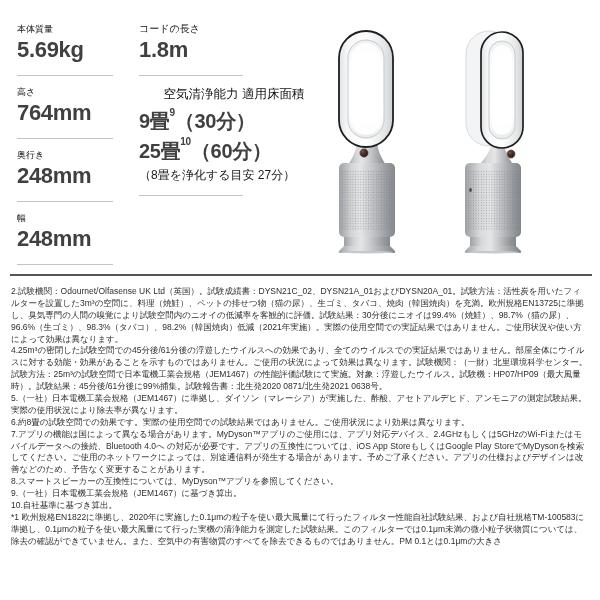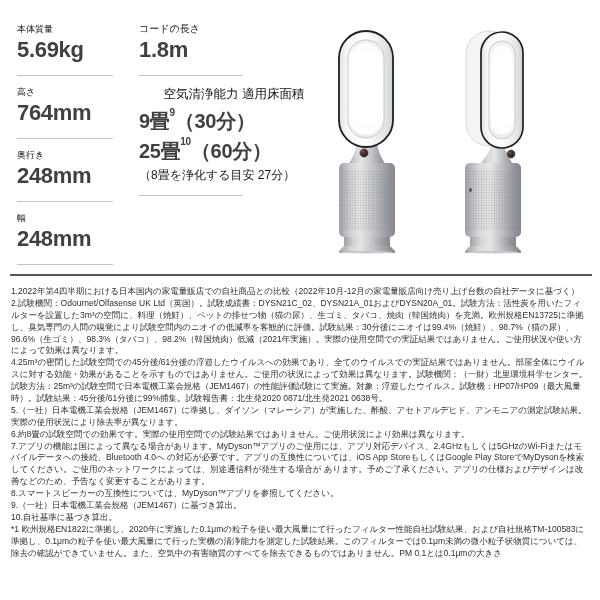--- a/index.html
+++ b/index.html
@@ -177,21 +177,20 @@
       <rect x="12" y="1" width="46" height="115" rx="23" fill="#f3f4f5" stroke="#d8dadc" stroke-width="1"></rect>
       <rect x="27" y="2" width="42" height="116" rx="21" fill="url(#loopFillB)" stroke="#1f1f1f" stroke-width="1.7"></rect>
       <rect x="35" y="11" width="26" height="98" rx="13" fill="url(#openVB)" stroke="#c6c9cb" stroke-width="1"></rect>
       <rect x="38" y="15" width="20" height="90" rx="10" fill="#ffffff" opacity="0.9"></rect>
     </svg>
   </div>
 
   <div class="main-divider"></div>
 
   <div class="footnotes">
-    <p>1.2022年第4四半期における日本国内の家電量販店での自社商品との比較（2022年10月-12月の家電量販店向け売り上げ台数の自社データに基づく）</p>
     <p>2.試験機関：Odournet/Olfasense UK Ltd（英国）。試験成績書：DYSN21C_02、DYSN21A_01およびDYSN20A_01。試験方法：活性炭を用いたフィルターを設置した3m³の空間に、料理（焼鮭）、ペットの排せつ物（猫の尿）、生ゴミ、タバコ、焼肉（韓国焼肉）を充満。欧州規格EN13725に準拠し、臭気専門の人間の嗅覚により試験空間内のニオイの低減率を客観的に評価。試験結果：30分後にニオイは99.4%（焼鮭）、98.7%（猫の尿）、96.6%（生ゴミ）、98.3%（タバコ）、98.2%（韓国焼肉）低減（2021年実施）。実際の使用空間での実証結果ではありません。ご使用状況や使い方によって効果は異なります。</p>
     <p>4.25m³の密閉した試験空間での45分後/61分後の浮遊したウイルスへの効果であり、全てのウイルスでの実証結果ではありません。部屋全体にウイルスに対する効能・効果があることを示すものではありません。ご使用の状況によって効果は異なります。試験機関：（一財）北里環境科学センター。試験方法：25m³の試験空間で日本電機工業会規格（JEM1467）の性能評価試験にて実施。対象：浮遊したウイルス。試験機：HP07/HP09（最大風量時）。試験結果：45分後/61分後に99%捕集。試験報告書：北生発2020 0871/北生発2021 0638号。</p>
     <p>5.（一社）日本電機工業会規格（JEM1467）に準拠し、ダイソン（マレーシア）が実施した、酢酸、アセトアルデヒド、アンモニアの測定試験結果。実際の使用状況により除去率が異なります。</p>
     <p>6.約8畳の試験空間での効果です。実際の使用空間での試験結果ではありません。ご使用状況により効果は異なります。</p>
     <p>7.アプリの機能は国によって異なる場合があります。MyDyson™アプリのご使用には、アプリ対応デバイス、2.4GHzもしくは5GHzのWi-Fiまたはモバイルデータへの接続、Bluetooth 4.0へ の対応が必要です。アプリの互換性については、iOS App StoreもしくはGoogle Play StoreでMyDysonを検索してください。ご使用のネットワークによっては、別途通信料が発生する場合が あります。予めご了承ください。アプリの仕様およびデザインは改善などのため、予告なく変更することがあります。</p>
     <p>8.スマートスピーカーの互換性については、MyDyson™アプリを参照してください。</p>
     <p>9.（一社）日本電機工業会規格（JEM1467）に基づき算出。</p>
     <p>10.自社基準に基づき算出。</p>
     <p>*1 欧州規格EN1822に準拠し、2020年に実施した0.1μmの粒子を使い最大風量にて行ったフィルター性能自社試験結果、および自社規格TM-100583に準拠し、0.1μmの粒子を使い最大風量にて行った実機の清浄能力を測定した試験結果。このフィルターでは0.1μm未満の微小粒子状物質については、除去の確認ができていません。また、空気中の有害物質のすべてを除去できるものではありません。PM 0.1とは0.1μmの大きさ</p>
   </div>

